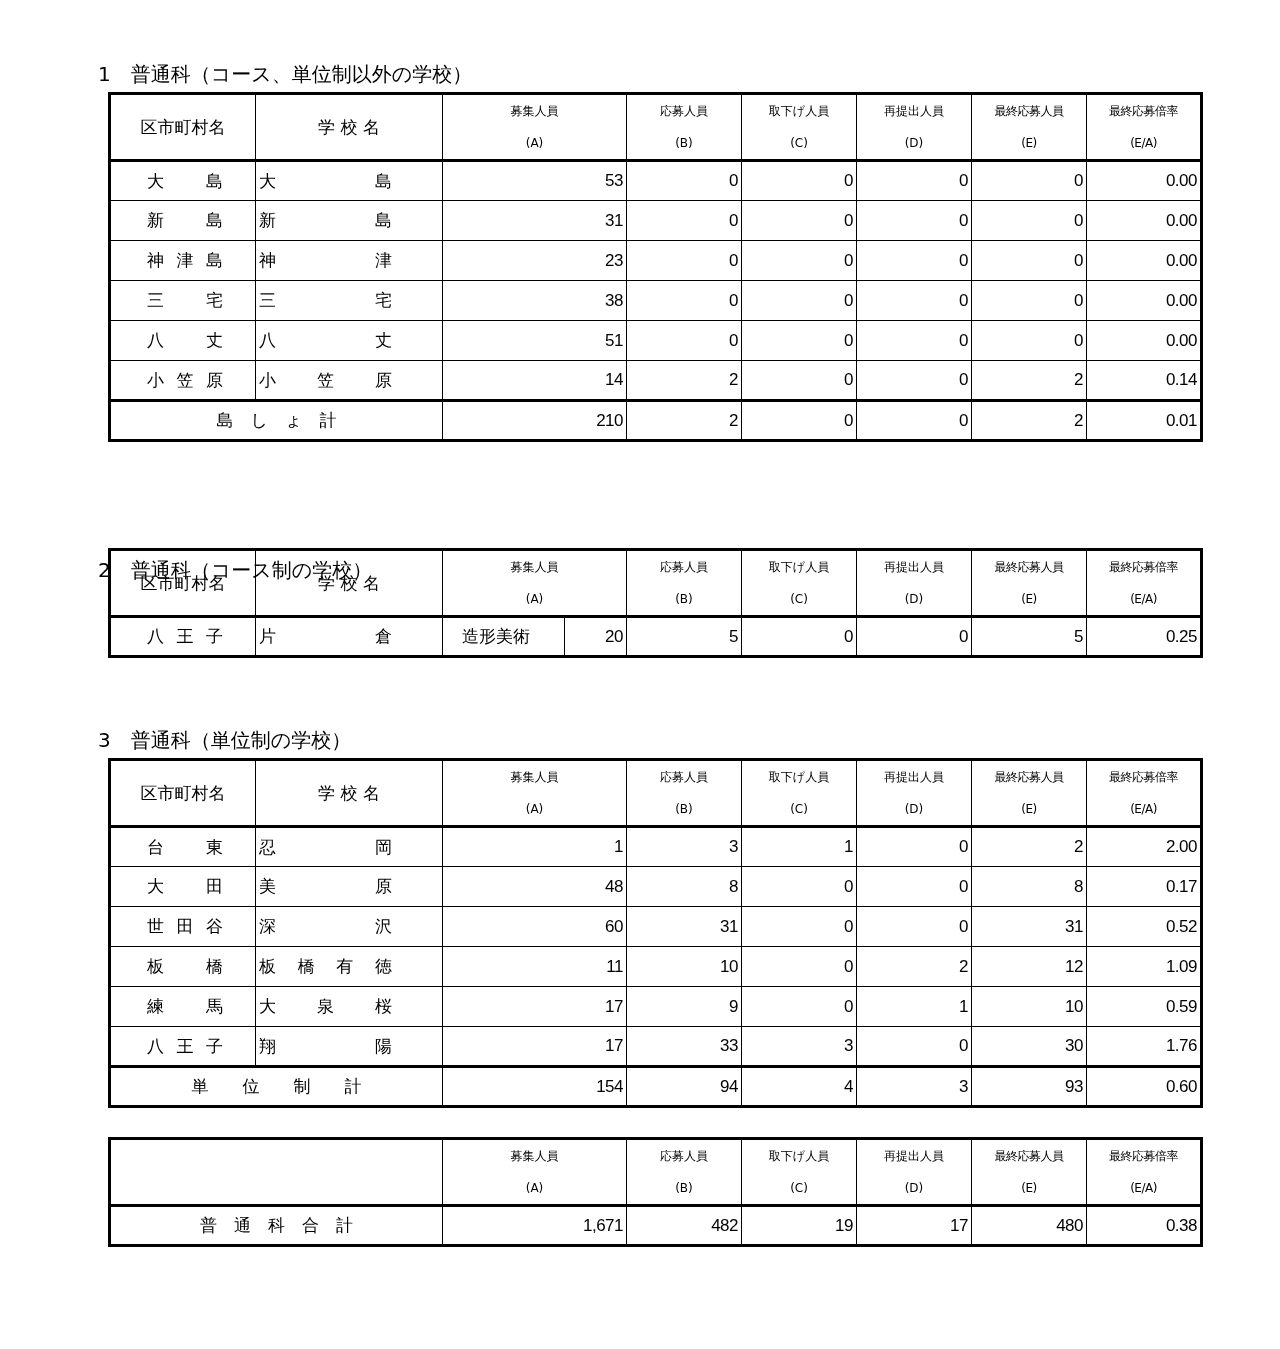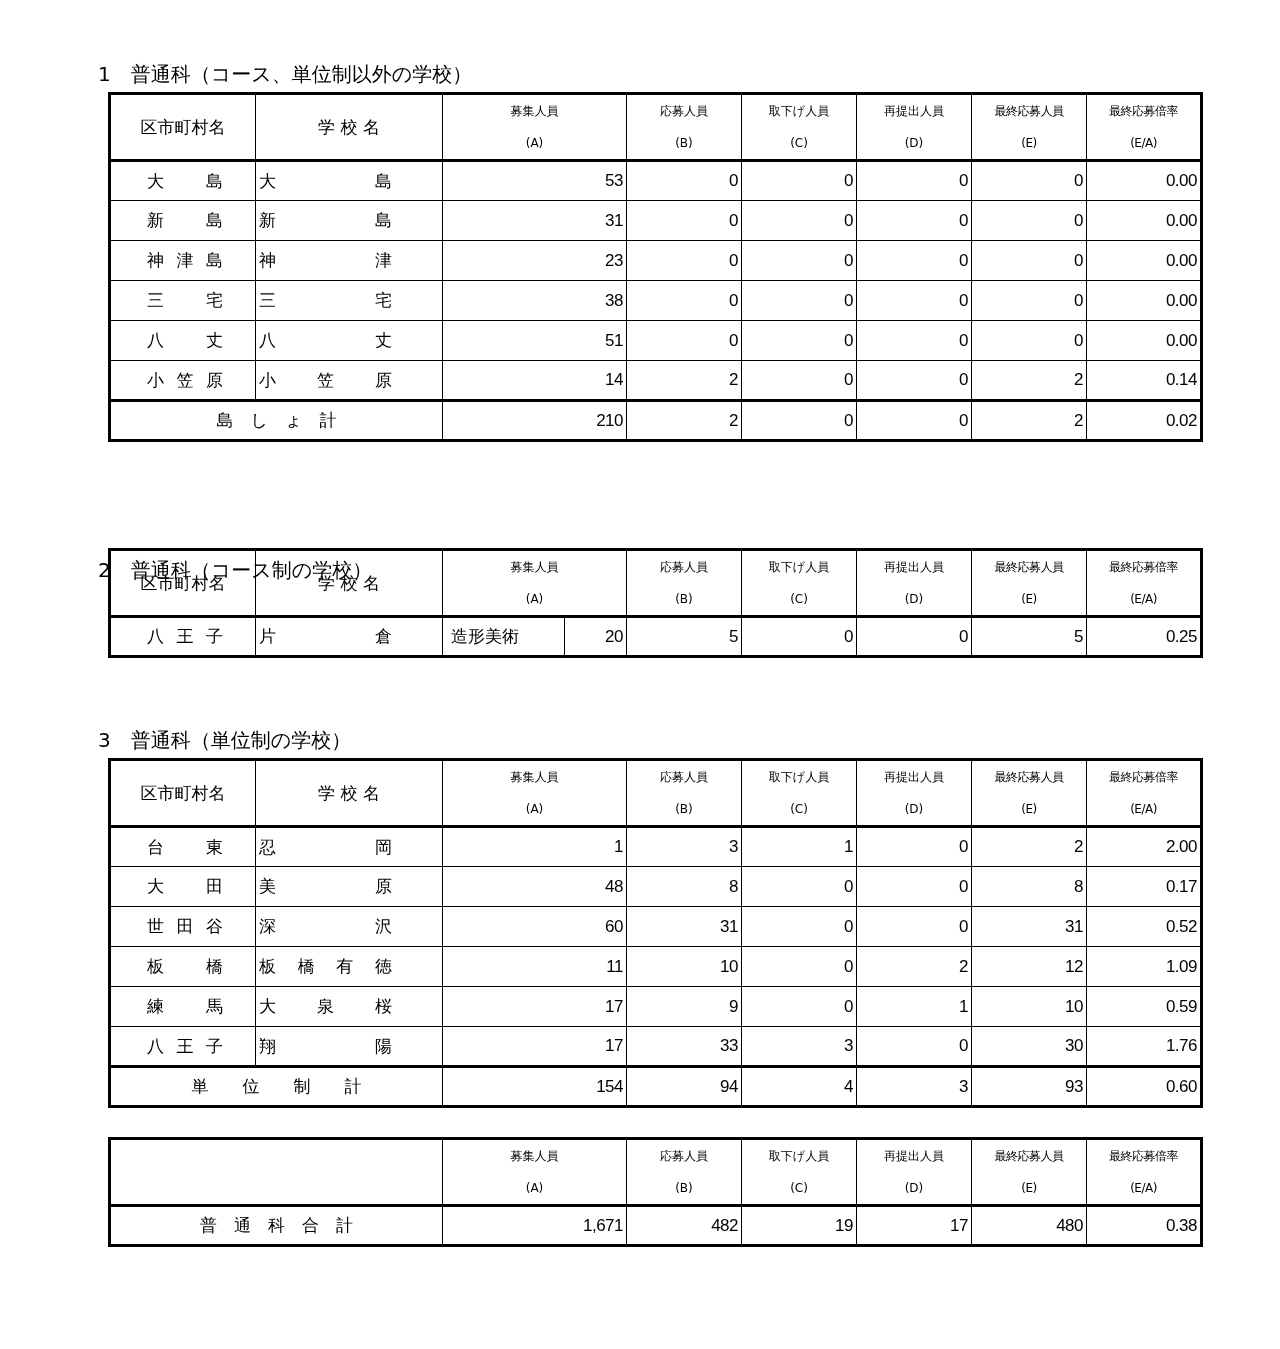--- a/index.html
+++ b/index.html
@@ -5,21 +5,21 @@
   html, body { margin:0; padding:0; background:#ffffff; }
   body { width:1280px; height:1349px; position:relative; font-family:"DejaVu Sans", sans-serif; color:#000; }
   .section-title { position:absolute; left:98px; font-size:20px; line-height:20px; white-space:pre; }
   table { position:absolute; left:108px; border-collapse:collapse; table-layout:fixed; width:1093px; }
   td, th { border:1.5px solid #000; padding:0; font-weight:normal; font-size:17px; height:40px; box-sizing:border-box; overflow:hidden; white-space:nowrap; }
   th { height:66px; text-align:center; vertical-align:middle; line-height:32px; }
   .outer { border:3px solid #000; }
   .thick-top td { border-top:3px solid #000; }
   .thick-bottom th { border-bottom:3px solid #000; }
   .num { text-align:right; padding-right:3px; font-family:"Liberation Sans Narrow","Liberation Sans", sans-serif; letter-spacing:-0.5px; }
-  .school { padding-left:8px; }
+  .school { padding-left:19px; }
   .spread { display:flex; justify-content:space-between; padding:0 50px 0 3px; }
   .ward-spread { display:flex; justify-content:space-between; padding:0 32px 0 36px; }
   .total-label { text-align:center; }
   .hdr-sm { font-size:16px; letter-spacing:-0.5px; }
   .sub { display:block; font-size:12px; }
   col.c1 { width:146px; } col.c2 { width:187px; } col.c3 { width:184px; }
   col.c4, col.c5, col.c6, col.c7, col.c8 { width:115px; }
   col.c3a { width:122px; } col.c3b { width:62px; }
 </style>
 </head>
@@ -191,21 +191,21 @@
         <td class="num">2</td>
         <td class="num">0.14</td>
       </tr>
       <tr class="thick-top">
         <td class="total-label" colspan="2">島　し　ょ　計</td>
         <td class="num">210</td>
         <td class="num">2</td>
         <td class="num">0</td>
         <td class="num">0</td>
         <td class="num">2</td>
-        <td class="num">0.02</td>
+        <td class="num">0.01</td>
       </tr>
     </tbody>
 </table>
 
 <div class="section-title" style="top:520px;margin-top:40px;">2　普通科（コース制の学校）</div>
 <table id="t2" class="outer" style="top:548px;">
   <colgroup>
       <col class="c1">
       <col class="c2">
       <col class="c3a">

